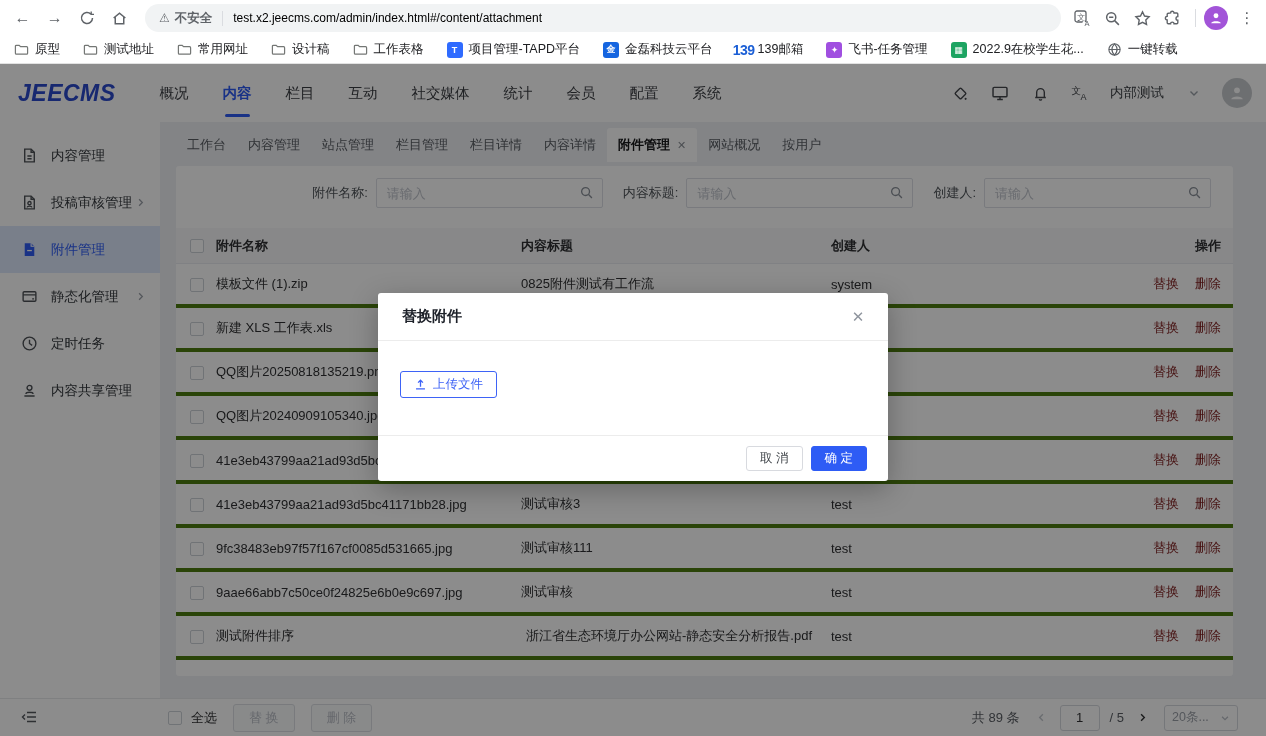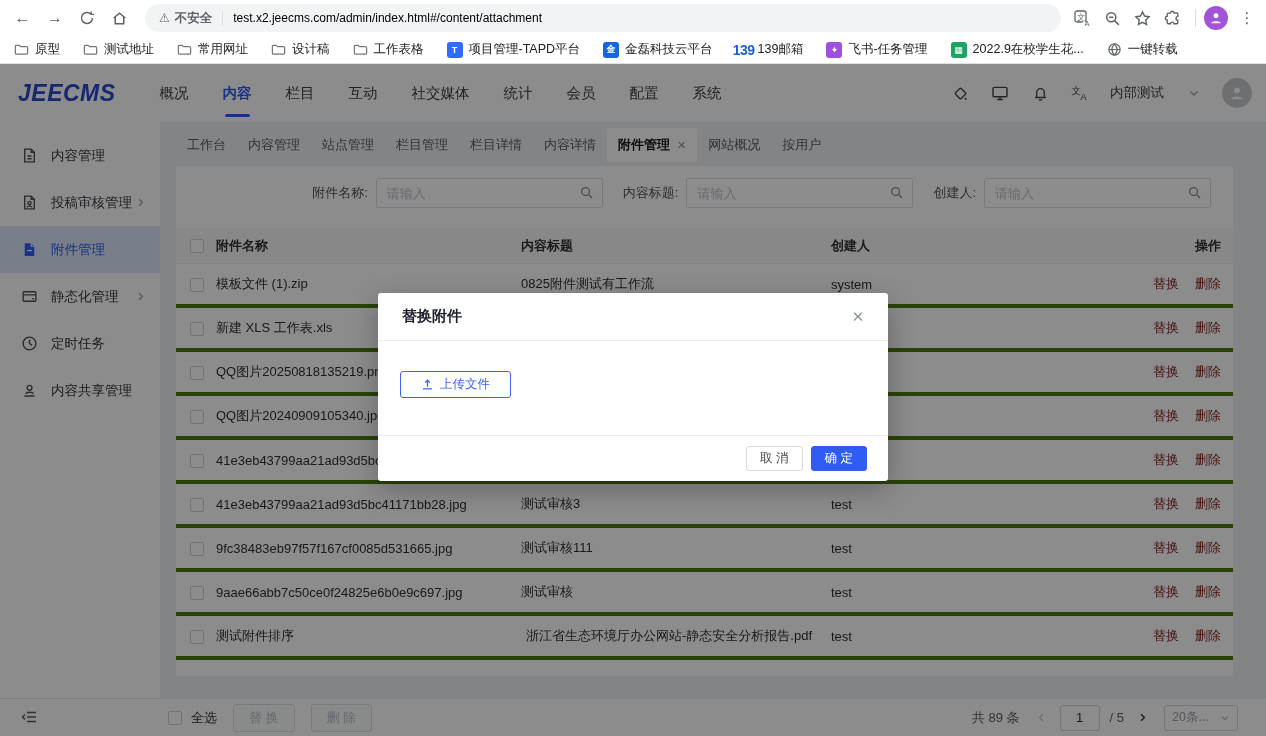--- a/index.html
+++ b/index.html
@@ -95,21 +95,21 @@
   .pg-size-label { font-size:12.5px; color:#9ba0a8; flex:1; white-space:nowrap; overflow:hidden; }
   .pg-size .dd { color:#b9bdc5; display:inline-flex; }
 
   
   .overlay { position:absolute; left:0; top:64px; right:0; bottom:0; background:rgba(0,0,0,0.45); z-index:50; }
   .modal { position:absolute; left:378px; top:293px; width:510px; height:188px; background:#fff; border-radius:3px; z-index:60; box-shadow:0 8px 28px rgba(0,0,0,0.28); }
   .modal-header { height:48px; border-bottom:1px solid #ececec; display:flex; align-items:center; padding:0 24px; position:relative; }
   .modal-title { font-size:15px; font-weight:700; color:#1d2129; }
   .modal-close { position:absolute; right:20px; top:14px; color:#8f959e; font-size:15px; cursor:pointer; width:20px; height:20px; display:flex; align-items:center; justify-content:center; }
   .modal-body { position:relative; height:94px; }
-  .upload-btn { position:absolute; left:22px; top:30px; display:inline-flex; align-items:center; gap:6px; border:1px solid #3e63f6; color:#3e63f6; background:#fff; border-radius:3px; padding:4px 20px; font-size:12.5px; cursor:pointer; font-family:inherit; }
+  .upload-btn { position:absolute; left:22px; top:30px; display:inline-flex; align-items:center; gap:6px; border:1px solid #3e63f6; color:#3e63f6; background:#fff; border-radius:3px; padding:4px 13px; font-size:12.5px; cursor:pointer; font-family:inherit; }
   .up-ic { width:13px; height:13px; display:inline-flex; }
   .modal-footer { height:45px; border-top:1px solid #ececec; display:flex; align-items:center; justify-content:flex-end; padding-right:21px; }
   .btn { height:25px; padding:0 13px; border-radius:3px; font-size:12.5px; cursor:pointer; font-family:inherit; display:inline-flex; align-items:center; white-space:nowrap; }
   .btn-cancel { background:#fff; border:1px solid #d8dadf; color:#3c4146; }
   .btn-confirm { background:#2e5cf5; border:1px solid #2e5cf5; color:#fff; margin-left:8px; }
 
   svg { display:block; }
 </style>
 </head>
 <body>

